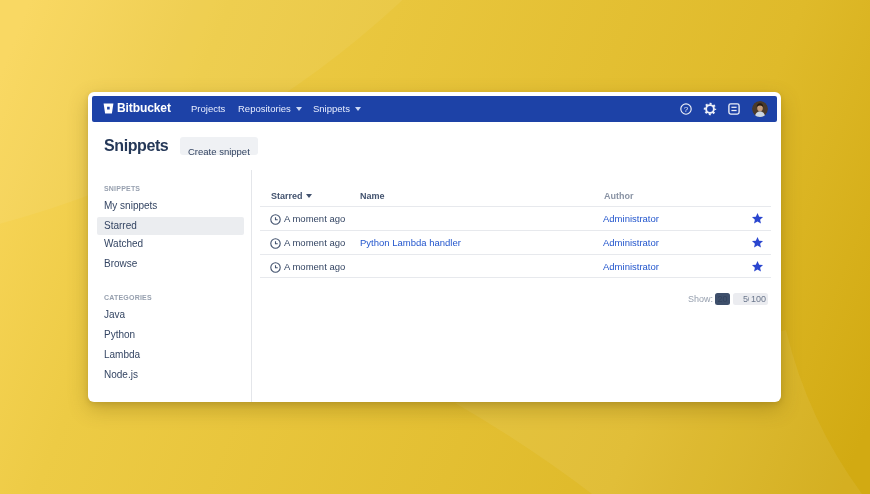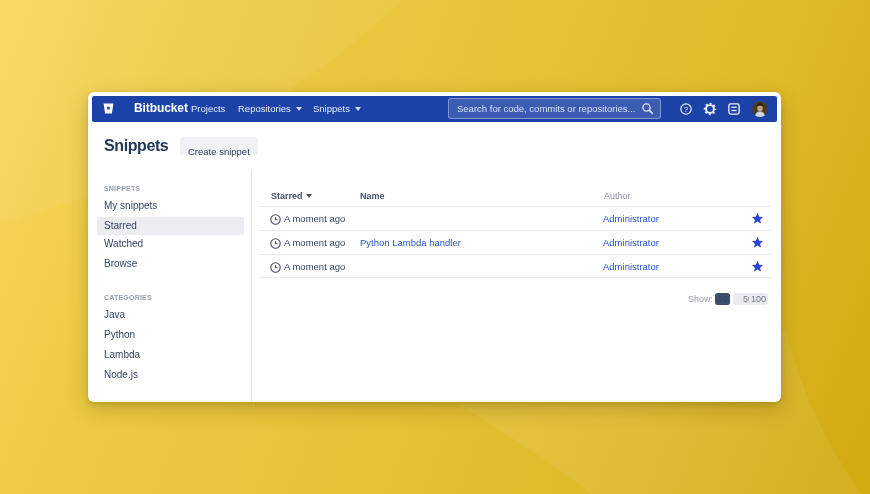--- a/index.html
+++ b/index.html
@@ -4,35 +4,35 @@
 <style>
 *{margin:0;padding:0;box-sizing:border-box}
 html,body{width:870px;height:494px;overflow:hidden}
 body{font-family:"Liberation Sans",sans-serif;position:relative;background:#eec636}
 .bg{position:absolute;left:0;top:0}
 .card{position:absolute;left:88px;top:92px;width:693px;height:310px;background:#fff;border-radius:6px;
   box-shadow:0 7px 20px rgba(100,76,8,.30),0 2px 5px rgba(100,76,8,.16)}
 .nav{position:absolute;left:4px;top:4px;width:685px;height:26px;background:#1d42a7;border-radius:2px}
 .logo{position:absolute;top:5px;display:flex;align-items:center}
 .logo svg{display:block}
-.logoword{color:#fff;font-size:12px;font-weight:bold;margin-left:20px;letter-spacing:-.1px}
+.logoword{color:#fff;font-size:12px;font-weight:bold;margin-left:3px;letter-spacing:-.1px}
 .navitem{position:absolute;top:0;height:26px;line-height:26px;color:#e8eeff;font-size:9.5px}
 .chev{display:inline-block;width:0;height:0;border-left:3.5px solid transparent;border-right:3.5px solid transparent;border-top:4px solid #cdd9f5;margin-left:5px;vertical-align:1px}
 .search{position:absolute;left:356px;top:2px;width:213px;height:21px;background:rgba(255,255,255,.14);border:1px solid rgba(255,255,255,.35);border-radius:3px;color:#d6e0f7;font-size:9.5px;line-height:19px;padding-left:8px;white-space:nowrap;overflow:hidden}
 .search svg{position:absolute;right:6px;top:3px}
 .icnbtn{position:absolute;top:5px;width:16px;height:16px}
 .avatar{position:absolute;top:5px;width:16px;height:16px;border-radius:50%;overflow:hidden}
 .h1{position:absolute;left:16px;top:45px;font-size:16px;font-weight:bold;color:#253858;letter-spacing:-.4px}
 .btn{position:absolute;left:92px;top:45px;height:18px;background:#eff1f4;border-radius:3px;font-size:9.5px;color:#344563;line-height:18px;padding:6px 8px}
 .divider{position:absolute;left:163px;top:78px;width:1px;height:232px;background:#e4e6ea}
 .sidehead{position:absolute;left:16px;font-size:7px;font-weight:bold;color:#97a0af;letter-spacing:.2px}
 .sideitem{position:absolute;left:16px;font-size:10px;color:#344563}
 .sidesel{position:absolute;left:9px;top:125px;width:147px;height:18px;background:#ebedf0;border-radius:2px;font-size:10px;color:#344563;line-height:18px;padding-left:7px}
 .th{position:absolute;top:99px;font-size:9px;font-weight:bold;color:#42526e}
-.th.gray{color:#8993a4;font-weight:normal}
+.th.gray{color:#8993a4;font-weight:bold}
 .row{position:absolute;left:172px;width:511px;height:24px;border-top:1px solid #e7e9ed}
 .row.last{border-bottom:1px solid #e7e9ed}
 .cell{position:absolute;top:0;height:24px;line-height:24px;font-size:9.5px}
 .time{left:24px;color:#344563}
 .link{color:#2356cd}
 .clock{position:absolute;left:10px;top:7px}
 .star{position:absolute;left:491px;top:5px}
 .showrow{position:absolute;left:600px;top:202px;height:12px}
 .showlbl{position:absolute;left:0;top:0;font-size:9px;color:#97a0af}
 .pg{position:absolute;top:-1px;height:12px;border-radius:2.5px;font-size:9px;line-height:12px;text-align:center}
@@ -59,26 +59,20 @@
   <div class="nav">
     <div class="logo" style="left:11px">
       <svg width="11" height="11" viewBox="0 0 11 11">
           <path d="M0.6,0.5 H10.4 L8.9,10.5 H2.1 Z M4.1,3.8 V6.4 H6.7 V3.8 Z" fill="#fff" fill-rule="evenodd"></path>
         </svg>
       <span class="logoword">Bitbucket</span>
     </div>
     <div class="navitem" style="left:99px">Projects</div>
     <div class="navitem" style="left:146px">Repositories<span class="chev"></span></div>
     <div class="navitem" style="left:221px">Snippets<span class="chev"></span></div>
-    <div class="search">Search for code, commits or repositories...
-      <svg width="13" height="13" viewBox="0 0 13 13">
-          <circle cx="5.5" cy="5.5" r="3.6" fill="none" stroke="#dbe4fa" stroke-width="1.4"></circle>
-          <line x1="8.4" y1="8.4" x2="11.3" y2="11.3" stroke="#dbe4fa" stroke-width="1.6" stroke-linecap="round"></line>
-        </svg>
-    </div>
     <div class="icnbtn" style="left:586px">
       <svg width="16" height="16" viewBox="0 0 16 16">
           <circle cx="8" cy="8" r="5.2" fill="none" stroke="#ffffff" stroke-width="1.15" opacity="0.92"></circle>
           <text x="8" y="10.8" font-size="8" font-family="Liberation Sans" fill="#ffffff" text-anchor="middle" opacity="0.92">?</text>
         </svg>
     </div>
     <div class="icnbtn" style="left:610px">
       <svg width="16" height="16" viewBox="0 0 16 16">
           <circle cx="8" cy="8" r="3.9" fill="none" stroke="#fff" stroke-width="1.9" opacity="0.92"></circle>
           <circle cx="8" cy="8" r="5.3" fill="none" stroke="#fff" stroke-width="1.8" opacity="0.92" stroke-dasharray="2 2.15" stroke-dashoffset="1"></circle>

